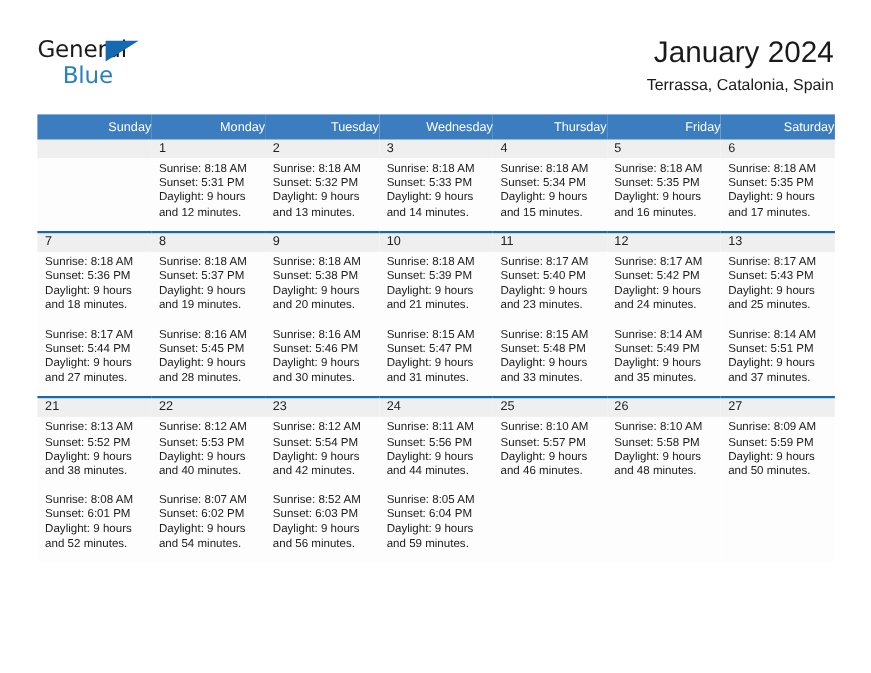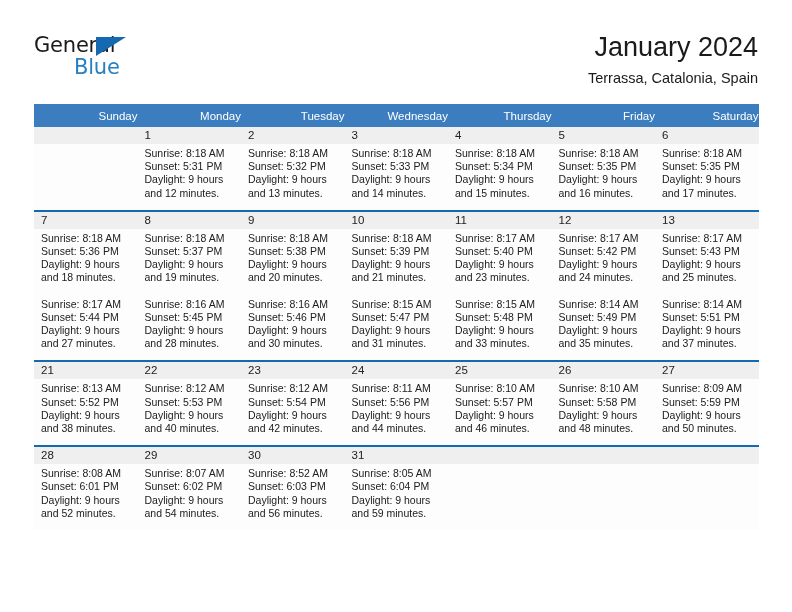--- a/index.html
+++ b/index.html
@@ -43,21 +43,21 @@
     color: #1a1a1a;
     line-height: 22px;
     font-family: "DejaVu Sans", sans-serif;
   }
   .brand-blue {
     font-size: 21px;
     font-weight: 400;
     letter-spacing: -0.2px;
     color: #2680c2;
     line-height: 22px;
-    margin-left: 40px;
+    margin-left: 23px;
     display: block;
     font-family: "DejaVu Sans", sans-serif;
   }
   .brand-triangle {
     position: absolute;
     left: 62px;
     top: 3px;
     width: 0;
     height: 0;
     border-left: 30px solid #1569b0;
@@ -373,55 +373,46 @@
               <span class="line">Daylight: 9 hours</span>
               <span class="line">and 48 minutes.</span>
             </td>
             <td>
               <span class="line">Sunrise: 8:09 AM</span>
               <span class="line">Sunset: 5:59 PM</span>
               <span class="line">Daylight: 9 hours</span>
               <span class="line">and 50 minutes.</span>
             </td>
           </tr>
-          <tr class="date-row sep">
-            <td>28</td>
-            <td>29</td>
-            <td>30</td>
-            <td>31</td>
+          <tr class="info-row">
+            <td>
+              <span class="line">Sunrise: 8:08 AM</span>
+              <span class="line">Sunset: 6:01 PM</span>
+              <span class="line">Daylight: 9 hours</span>
+              <span class="line">and 52 minutes.</span>
+            </td>
+            <td>
+              <span class="line">Sunrise: 8:07 AM</span>
+              <span class="line">Sunset: 6:02 PM</span>
+              <span class="line">Daylight: 9 hours</span>
+              <span class="line">and 54 minutes.</span>
+            </td>
+            <td>
+              <span class="line">Sunrise: 8:52 AM</span>
+              <span class="line">Sunset: 6:03 PM</span>
+              <span class="line">Daylight: 9 hours</span>
+              <span class="line">and 56 minutes.</span>
+            </td>
+            <td>
+              <span class="line">Sunrise: 8:05 AM</span>
+              <span class="line">Sunset: 6:04 PM</span>
+              <span class="line">Daylight: 9 hours</span>
+              <span class="line">and 59 minutes.</span>
+            </td>
             <td class="empty"></td>
             <td class="empty"></td>
             <td class="empty"></td>
           </tr>
-          <tr class="info-row">
-            <td>
-              <span class="line">Sunrise: 8:08 AM</span>
-              <span class="line">Sunset: 6:01 PM</span>
-              <span class="line">Daylight: 9 hours</span>
-              <span class="line">and 52 minutes.</span>
-            </td>
-            <td>
-              <span class="line">Sunrise: 8:07 AM</span>
-              <span class="line">Sunset: 6:02 PM</span>
-              <span class="line">Daylight: 9 hours</span>
-              <span class="line">and 54 minutes.</span>
-            </td>
-            <td>
-              <span class="line">Sunrise: 8:52 AM</span>
-              <span class="line">Sunset: 6:03 PM</span>
-              <span class="line">Daylight: 9 hours</span>
-              <span class="line">and 56 minutes.</span>
-            </td>
-            <td>
-              <span class="line">Sunrise: 8:05 AM</span>
-              <span class="line">Sunset: 6:04 PM</span>
-              <span class="line">Daylight: 9 hours</span>
-              <span class="line">and 59 minutes.</span>
-            </td>
-            <td class="empty"></td>
-            <td class="empty"></td>
-            <td class="empty"></td>
-          </tr>
         </tbody>
     </table>
   </div>
 
 </div>
 
 </body></html>

